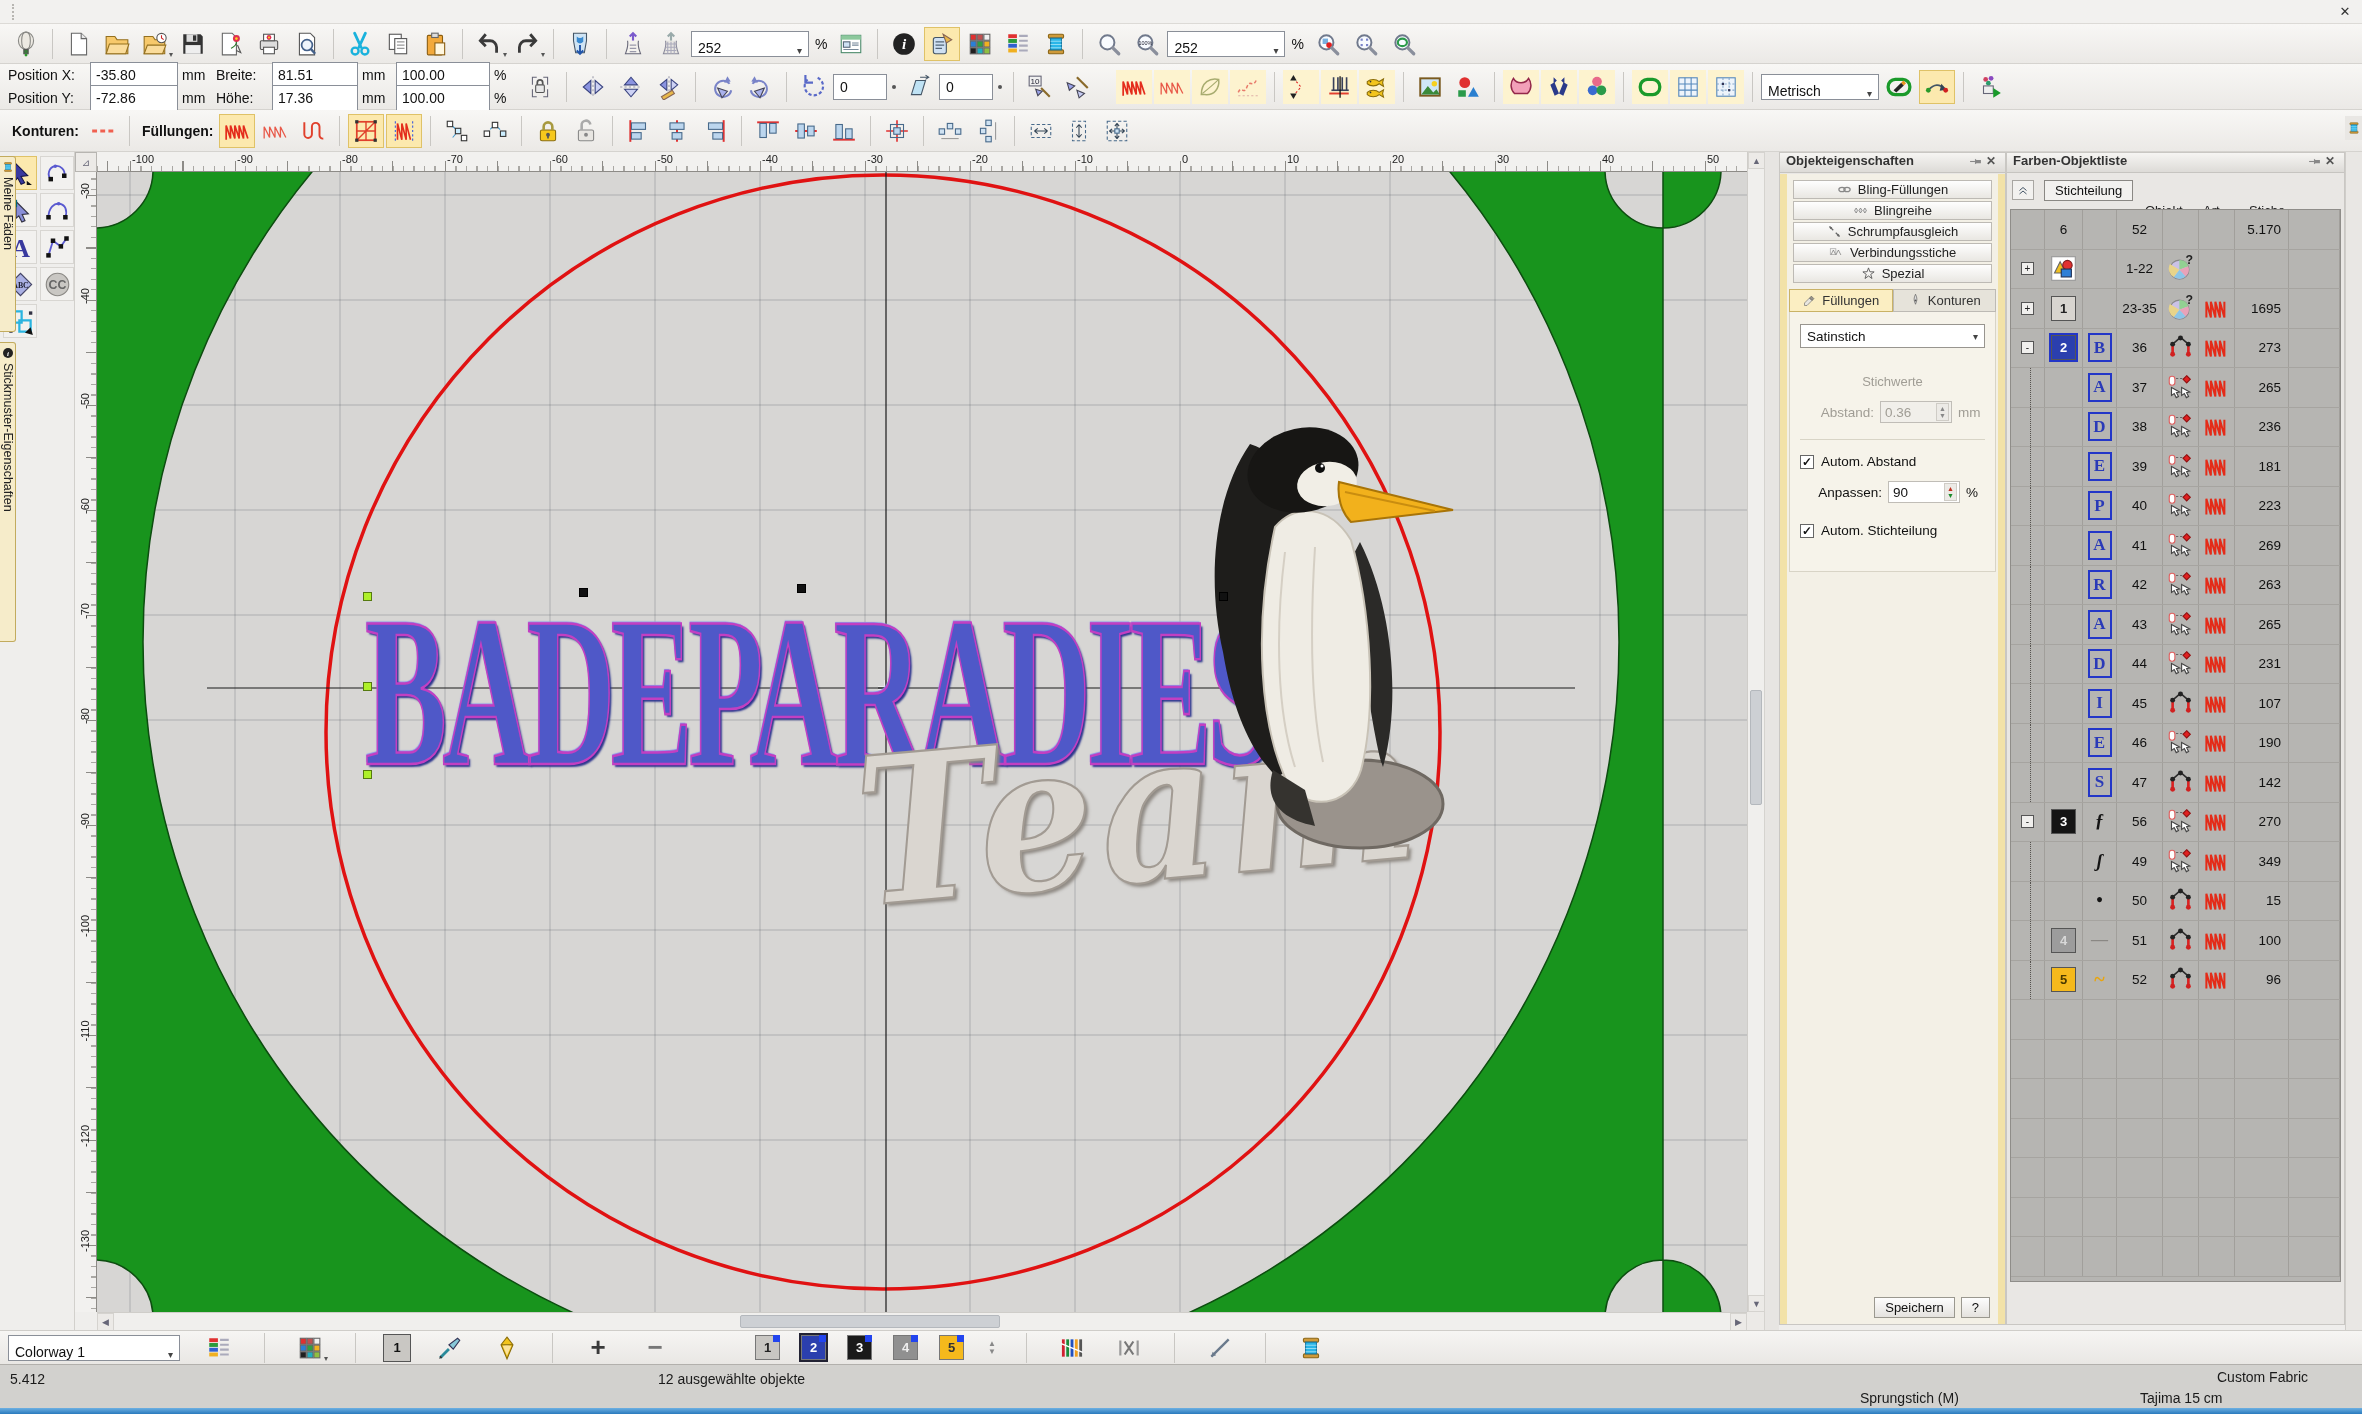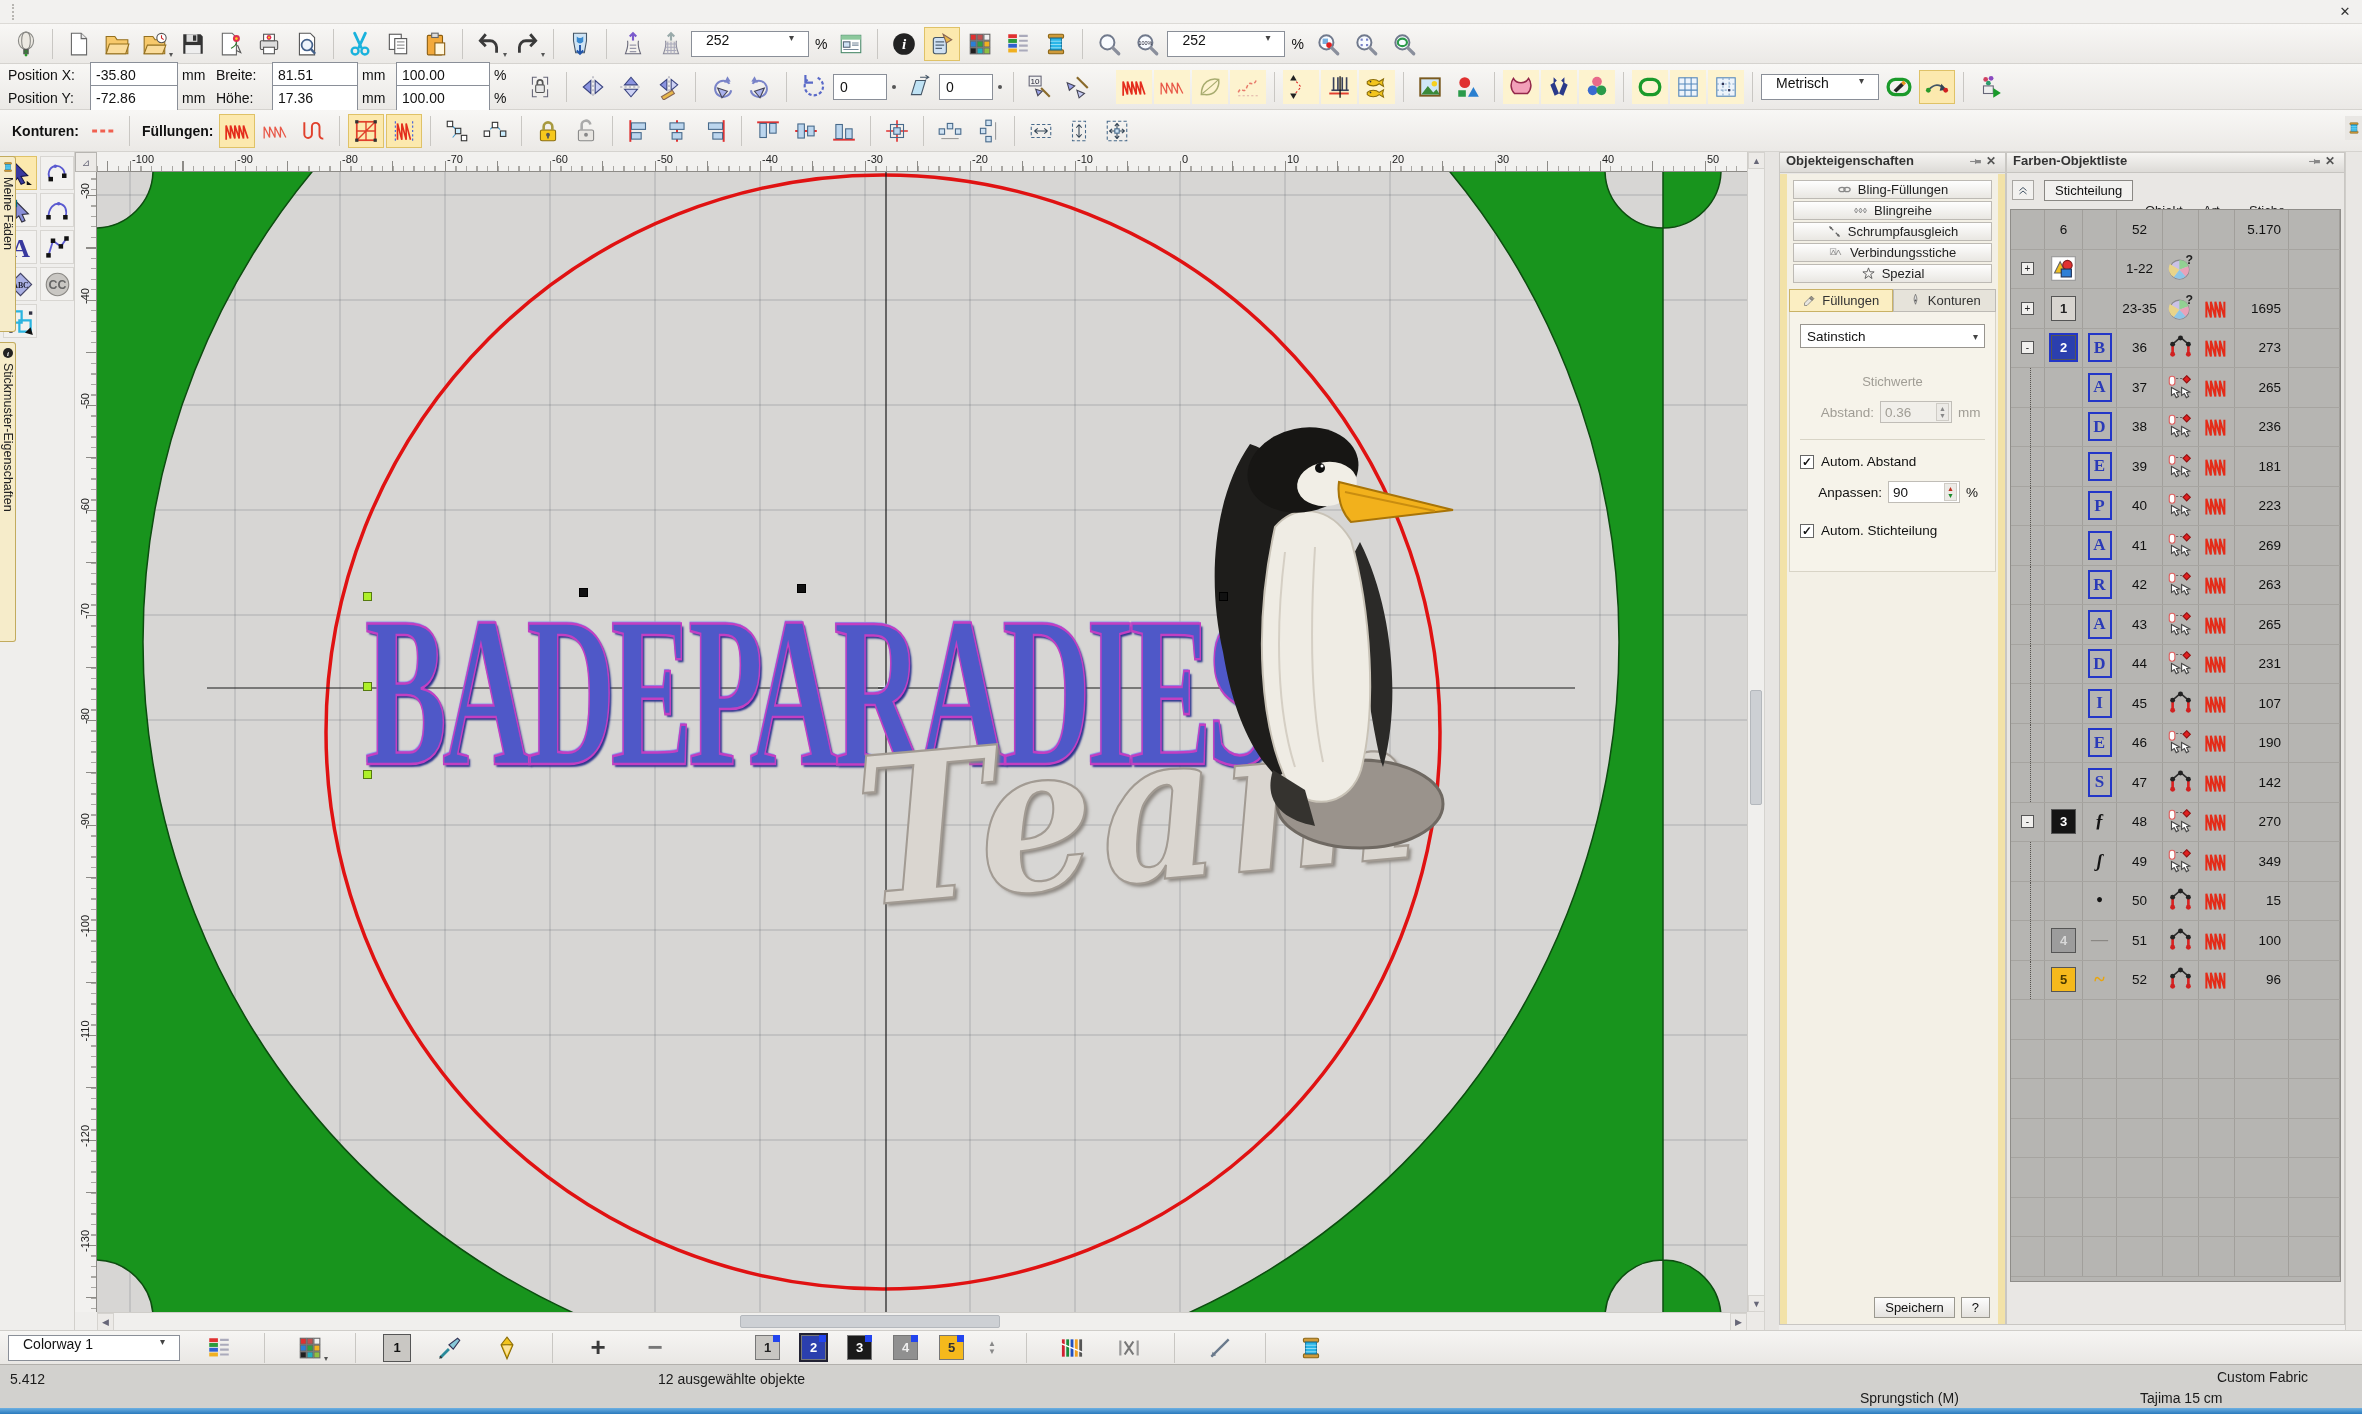--- a/index.html
+++ b/index.html
@@ -16,21 +16,21 @@
   #tb2{top:64px;height:46px}
   #tb3{top:110px;height:42px}
   .tbtn{appearance:none;display:inline-flex;align-items:center;justify-content:center;width:36px;height:34px;border:1px solid transparent;background:transparent;padding:2px;position:relative;flex:none}
   .tbtn svg{width:26px;height:26px;display:block}
   .tbtn.hl{background:#fce9ae;border-color:#dfc267}
   .tbtn.warm{background:#fdf3cf}
   .mini{position:absolute;right:-1px;bottom:1px;font-size:8px;color:#555}
   .tsep{width:1px;height:30px;background:#c9c7c3;margin:0 6px;flex:none}
   .tlab{font-size:14px;padding:0 4px;white-space:nowrap}
   .tlab.b{font-weight:bold}
-  .combo{display:inline-flex;align-items:flex-start;justify-content:space-between;width:118px;height:26px;background:#fff;border:1px solid #8a8f98;padding:0 14px;font-size:14px;flex:none}
+  .combo{display:inline-flex;align-items:flex-end;justify-content:space-between;width:118px;height:26px;background:#fff;border:1px solid #8a8f98;padding:0 6px;font-size:14px;flex:none}
   .combo .carr{color:#444;font-size:10px}
   .tfield{display:inline-flex;align-items:center;width:54px;height:26px;background:#fff;border:1px solid #8a8f98;padding:0 6px;font-size:14px;flex:none}
   .dotm{width:4px;height:4px;background:#555;border-radius:50%;margin:0 3px;flex:none}
   
   .tf{display:grid;grid-template-columns:78px 88px 30px 52px 86px 30px 94px 22px;grid-auto-rows:20px;row-gap:3px;column-gap:4px;align-items:center;font-size:14px;margin-right:4px;flex:none}
   .tf .lb{text-align:left;white-space:nowrap}
   .tf .f{height:26px;background:#fff;border:1px solid #8a8f98;display:flex;align-items:center;padding:0 5px}
   
   .toolbox{position:absolute;left:0;top:152px;width:75px;bottom:84px;background:#efeeec;border-right:1px solid #d2d0cc}
   .tool{position:absolute;width:34px;height:34px;display:flex;align-items:center;justify-content:center;border:1px solid #d8d6d2;background:#f2f1ef}
@@ -1456,21 +1456,21 @@
         <div class="frow">
           <div class="fc ">
             <span class="expb">-</span>
           </div>
           <div class="fc ">
             <span class="cbox" style="background:#141414;color:#ffffff">3</span>
           </div>
           <div class="fc ">
             <span class="glyph black">ƒ</span>
           </div>
-          <div class="fc num">48</div>
+          <div class="fc num">56</div>
           <div class="fc ">
             <svg viewBox="0 0 24 24">
               <rect x="2" y="2" width="5" height="8" rx="2.4" fill="#fff" stroke="#e06060"></rect>
               <path d="M8 4h7" stroke="#666" stroke-dasharray="2 1.6"></path>
               <path d="M17.5 1.5l3.2 3.2-3.2 3.2-3.2-3.2z" fill="#e02020" stroke="#901010"></path>
               <path d="M4 12v7l2.4-1.6L8.2 21l2-1-1.8-3.4 2.8-.6z" fill="#fff" stroke="#444"></path>
               <path d="M13 12v7l2.4-1.6L17.2 21l2-1-1.8-3.4 2.8-.6z" fill="#fff" stroke="#444"></path>
             </svg>
           </div>
           <div class="fc ">

